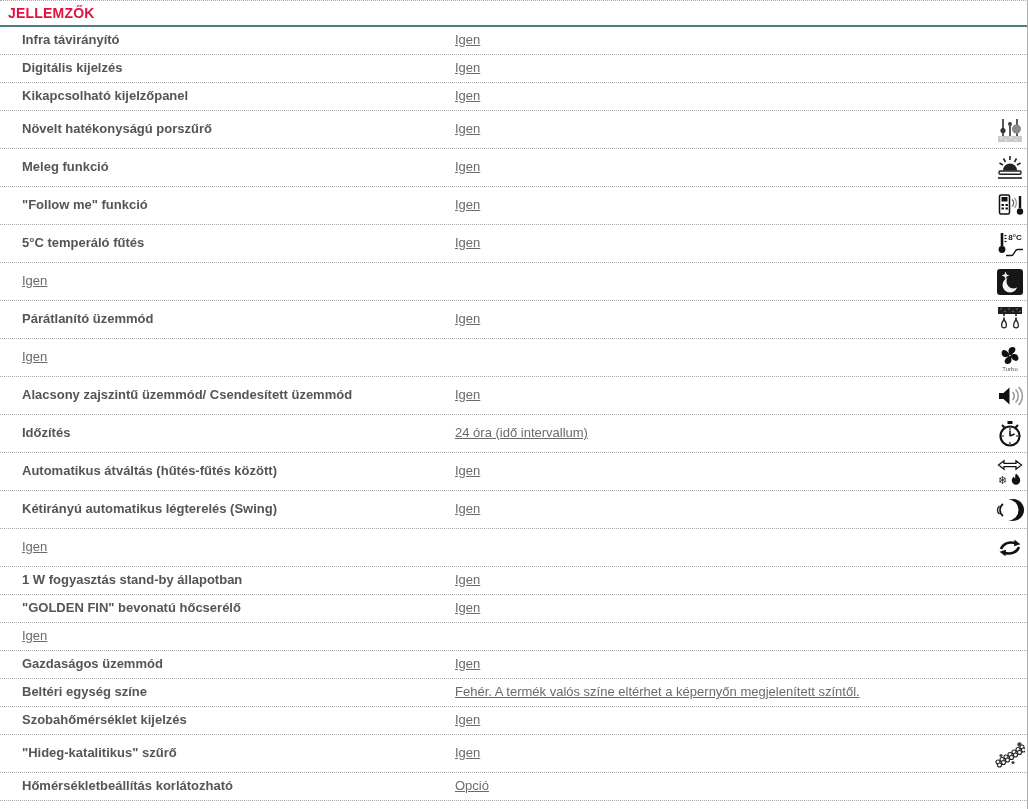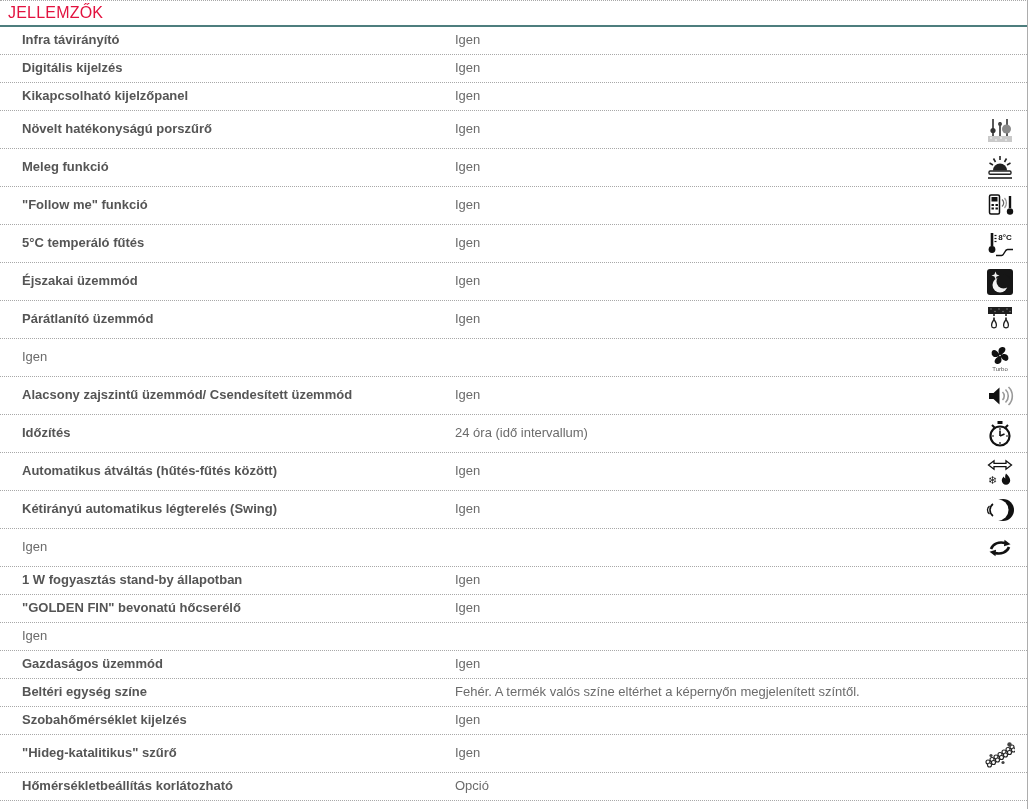--- a/index.html
+++ b/index.html
@@ -16,37 +16,37 @@
     width:1028px;min-height:809px;
     border-top:1px dotted var(--row-divider);
     border-right:1px solid #adadad;
   }
   .header{
     height:26px;display:flex;align-items:center;
     padding-left:8px;
     border-bottom:2px solid var(--rule-teal);
   }
   .header .title{
-    color:var(--accent-red);font-size:16px;font-weight:normal;letter-spacing:.2px;
+    color:var(--accent-red);font-size:14px;font-weight:bold;letter-spacing:.2px;
   }
   .row{
     display:flex;align-items:center;
     min-height:28px;
     border-bottom:1px dotted var(--row-divider);
-    padding-left:22px;padding-right:12px;
+    padding-left:22px;padding-right:2px;
   }
   .row.has-icon{min-height:38px;}
   .row .label{
     flex:0 0 433px;
     color:var(--label-text);font-size:13px;font-weight:bold;line-height:1.15;
     padding-right:10px;
   }
   .row .value{
     flex:1 1 auto;
-    color:var(--value-text);font-size:13px;line-height:1.15;
+    color:var(--value-text);font-size:13px;line-height:1.15;text-decoration:underline;
   }
   .row .icon{
     flex:0 0 32px;display:flex;justify-content:flex-end;align-items:center;
   }
   .row .icon svg{display:block;width:30px;height:30px;}
   svg text{font-family:"Liberation Sans", sans-serif;}
 </style>
 </head>
 <body>
 
@@ -134,21 +134,20 @@
     <circle cx="7" cy="20.5" r="3.4" fill="#111"></circle>
     <line x1="9.5" y1="6.5" x2="11.5" y2="6.5" stroke="#111" stroke-width="1.2"></line>
     <line x1="9.5" y1="9.5" x2="11.5" y2="9.5" stroke="#111" stroke-width="1.2"></line>
     <line x1="9.5" y1="12.5" x2="11.5" y2="12.5" stroke="#111" stroke-width="1.2"></line>
     <text x="20" y="11" font-size="8" font-weight="bold" fill="#111" text-anchor="middle">8°C</text>
     <path d="M11,26.5 H16.5 C19.5,26.5 19.5,20.5 22.5,20.5 H28" fill="none" stroke="#111" stroke-width="1.4"></path>
   </svg>
         </span>
   </div>
       <div class="row has-icon">
-    <span class="label">Éjszakai üzemmód</span>
     <span class="value">Igen</span>
     <span class="icon">
           <svg viewBox="0 0 30 30" xmlns="http://www.w3.org/2000/svg">
     <rect x="2" y="2" width="26" height="26" rx="3" fill="#161616"></rect>
     <circle cx="15" cy="18" r="7.5" fill="#f2f2f2"></circle>
     <circle cx="18.5" cy="14.5" r="7" fill="#161616"></circle>
     <path d="M10.5,4.5 l1.1,2.9 2.9,1.1 -2.9,1.1 -1.1,2.9 -1.1,-2.9 -2.9,-1.1 2.9,-1.1 Z" fill="#f2f2f2"></path>
   </svg>
         </span>
   </div>

